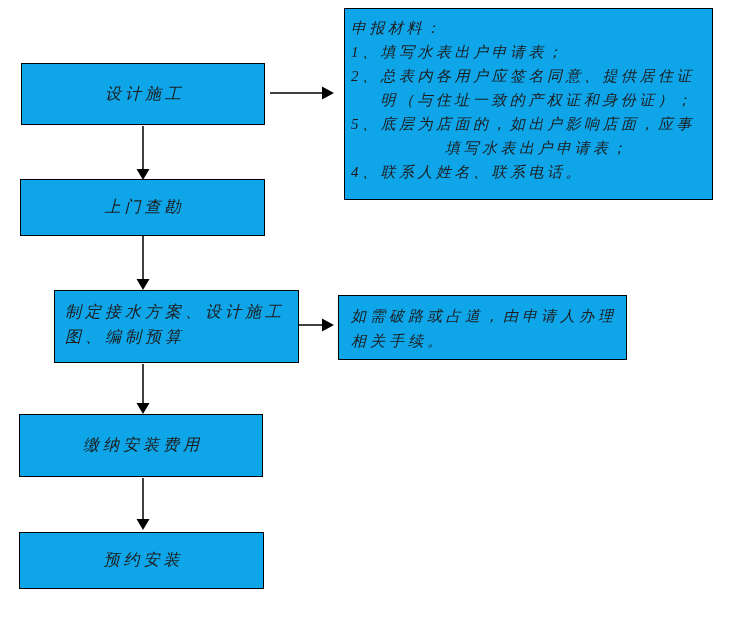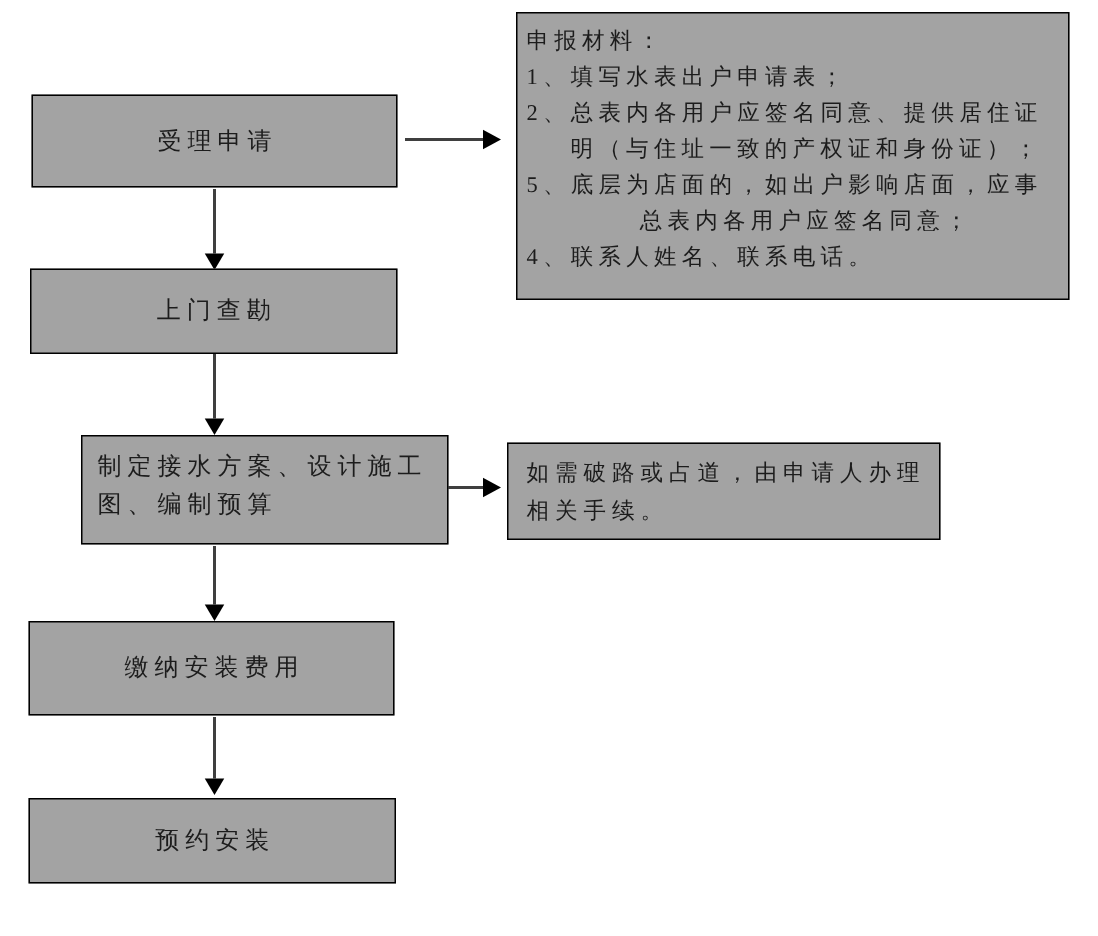--- a/index.html
+++ b/index.html
@@ -11,23 +11,24 @@
     color:#1c1c1c;
     overflow:hidden;
   }
   .connectors {
     position:absolute; left:0; top:0; width:732px; height:624px;
     pointer-events:none;
   }
   .box {
     position:absolute;
     border:1.5px solid #000000;
-    background:#a3a3a3;
+    background:#0ea5e9;
     box-sizing:border-box;
     overflow:hidden;
+    font-style:italic;
   }
   .step {
     display:flex; align-items:center; justify-content:center;
     font-size:16px; letter-spacing:4px; text-indent:4px;
     text-align:center;
   }
   .step-accept { left:21px; top:63px;  width:244px; height:62px; }
   .step-survey { left:20px; top:179px; width:245px; height:57px; }
   .step-plan   { left:18px; top:290px; width:245px; height:73px;
                  display:block; padding:8px 6px 0 10px;
@@ -84,21 +85,21 @@
       <polygon points="322,86.5 322,99.5 334,93" fill="#000000"></polygon>
     </g>
 
     <g>
       <line x1="270" y1="325" x2="323" y2="325" stroke="#3f3f3f" stroke-width="2"></line>
       <polygon points="322,318.5 322,331.5 334,325" fill="#000000"></polygon>
     </g>
   </svg>
 
   <div class="box step step-accept">
-    <span>受理申请</span>
+    <span>设计施工</span>
   </div>
 
   <div class="box step step-survey">
     <span>上门查勘</span>
   </div>
 
   <div class="box step-plan">
     <div class="plan-line">制定接水方案、设计施工</div>
     <div class="plan-line">图、编制预算</div>
   </div>
@@ -110,21 +111,21 @@
   <div class="box step step-book">
     <span>预约安装</span>
   </div>
 
   <div class="box materials">
     <div class="line">申报材料：</div>
     <div class="line">1、填写水表出户申请表；</div>
     <div class="line">2、总表内各用户应签名同意、提供居住证</div>
     <div class="line cont">明（与住址一致的产权证和身份证）；</div>
     <div class="line">5、底层为店面的，如出户影响店面，应事</div>
-    <div class="line cont">总表内各用户应签名同意；</div>
+    <div class="line cont">填写水表出户申请表；</div>
     <div class="line">4、联系人姓名、联系电话。</div>
   </div>
 
   <div class="box road-note">
     <div class="line">如需破路或占道，由申请人办理</div>
     <div class="line">相关手续。</div>
   </div>
 
 </div>
 

